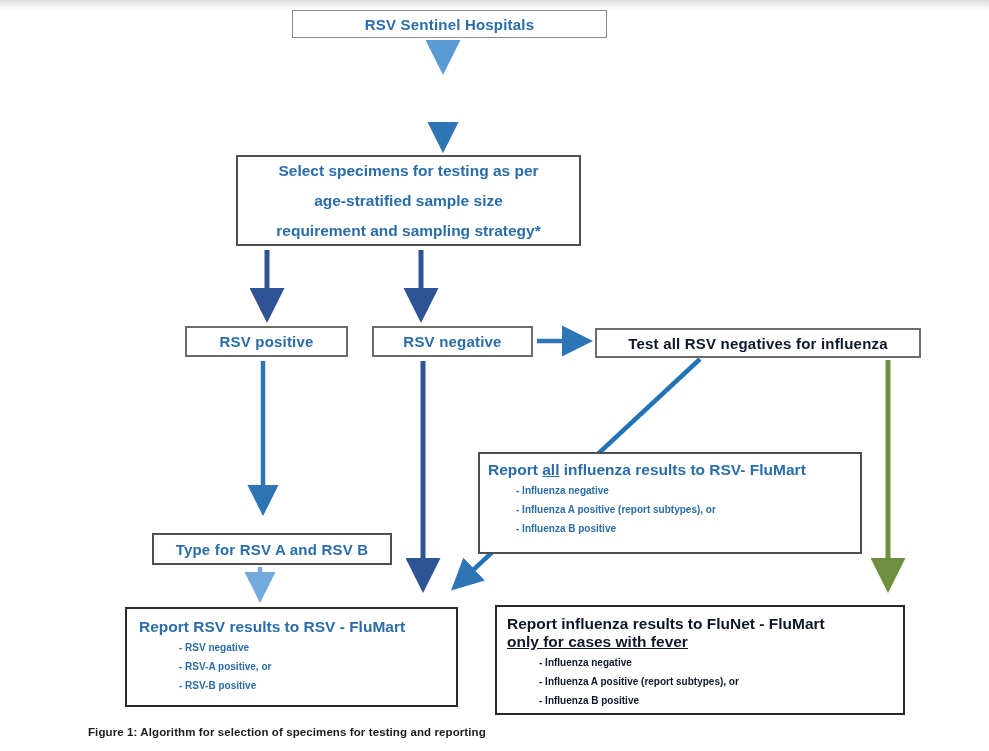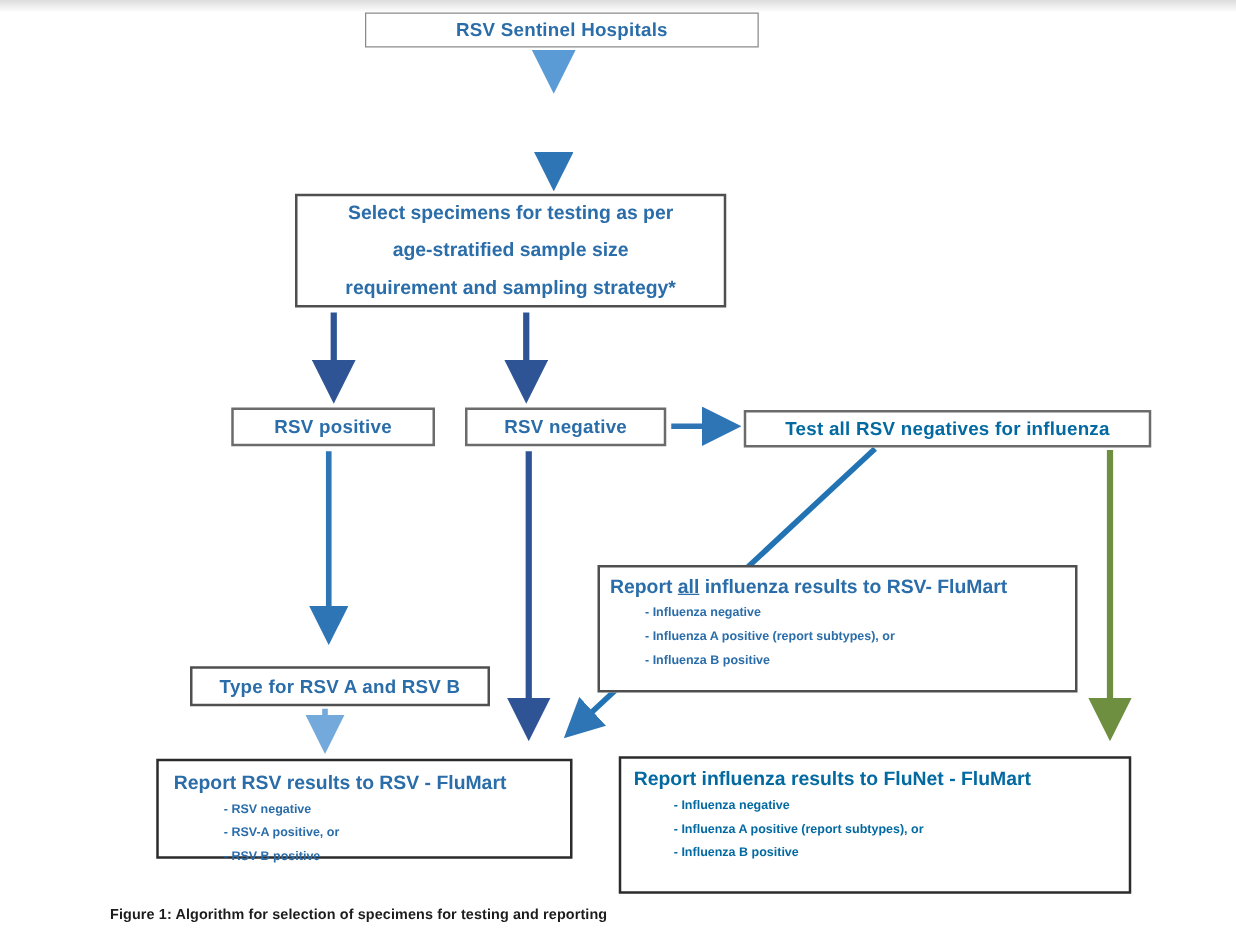--- a/index.html
+++ b/index.html
@@ -8,21 +8,21 @@
     font-family:"Liberation Sans", sans-serif;
   }
   .top-fade{position:absolute;left:0;top:0;width:989px;height:10px;
     background:linear-gradient(#dcdcdc,#ffffff);}
   svg.arrows{position:absolute;left:0;top:0;z-index:1;}
   .box{
     position:absolute;z-index:2;background:#ffffff;box-sizing:border-box;
     display:flex;align-items:center;justify-content:center;flex-direction:column;
     color:#2a6da9;
   }
-  .green{color:#0369a1;}
+  .green{color:#0f172a;}
   .b-thin{border:1px solid #8a8a8a;}
   .b-dark{border:2px solid #2b2b2b;}
   .b-mid{border:2px solid #4f4f4f;}
   .b-gray{border:2px solid #6b6b6b;}
   .lbl{font-size:15px;font-weight:600;letter-spacing:.2px;text-align:center;}
   .multi{line-height:30px;text-align:left;font-size:15.5px;font-weight:600;}
   .report{align-items:flex-start;justify-content:flex-start;}
   .report .title{font-size:15.5px;font-weight:700;}
   .report ul{list-style:none;margin:2px 0 0 0;padding:0;font-size:10px;font-weight:600;line-height:19px;}
   .u{text-decoration:underline;}
@@ -99,31 +99,32 @@
       <li>- Influenza negative</li>
       <li>- Influenza A positive (report subtypes), or</li>
       <li>- Influenza B positive</li>
     </ul>
   </div>
 
   <div class="box b-mid" style="left:152px;top:533px;width:240px;height:32px;">
     <span class="lbl">Type for RSV A and RSV B</span>
   </div>
 
-  <div class="box b-dark report" style="left:125px;top:607px;width:333px;height:80px;padding:9px 12px;">
+  <div class="box b-dark report" style="left:125px;top:607px;width:333px;height:100px;padding:9px 12px;">
     <div class="title">Report RSV results to RSV - FluMart</div>
     <ul style="margin-left:40px;">
       <li>- RSV negative</li>
       <li>- RSV-A positive, or</li>
       <li>- RSV-B positive</li>
     </ul>
   </div>
 
   <div class="box b-dark report green" style="left:495px;top:605px;width:410px;height:110px;padding:8px 10px;">
     <div class="title">Report influenza results to FluNet - FluMart</div>
+    <div class="title u">only for cases with fever</div>
     <ul style="margin-left:32px;">
       <li>- Influenza negative</li>
       <li>- Influenza A positive (report subtypes), or</li>
       <li>- Influenza B positive</li>
     </ul>
   </div>
 
   <div class="caption">Figure 1: Algorithm for selection of specimens for testing and reporting</div>
 </div>
 

